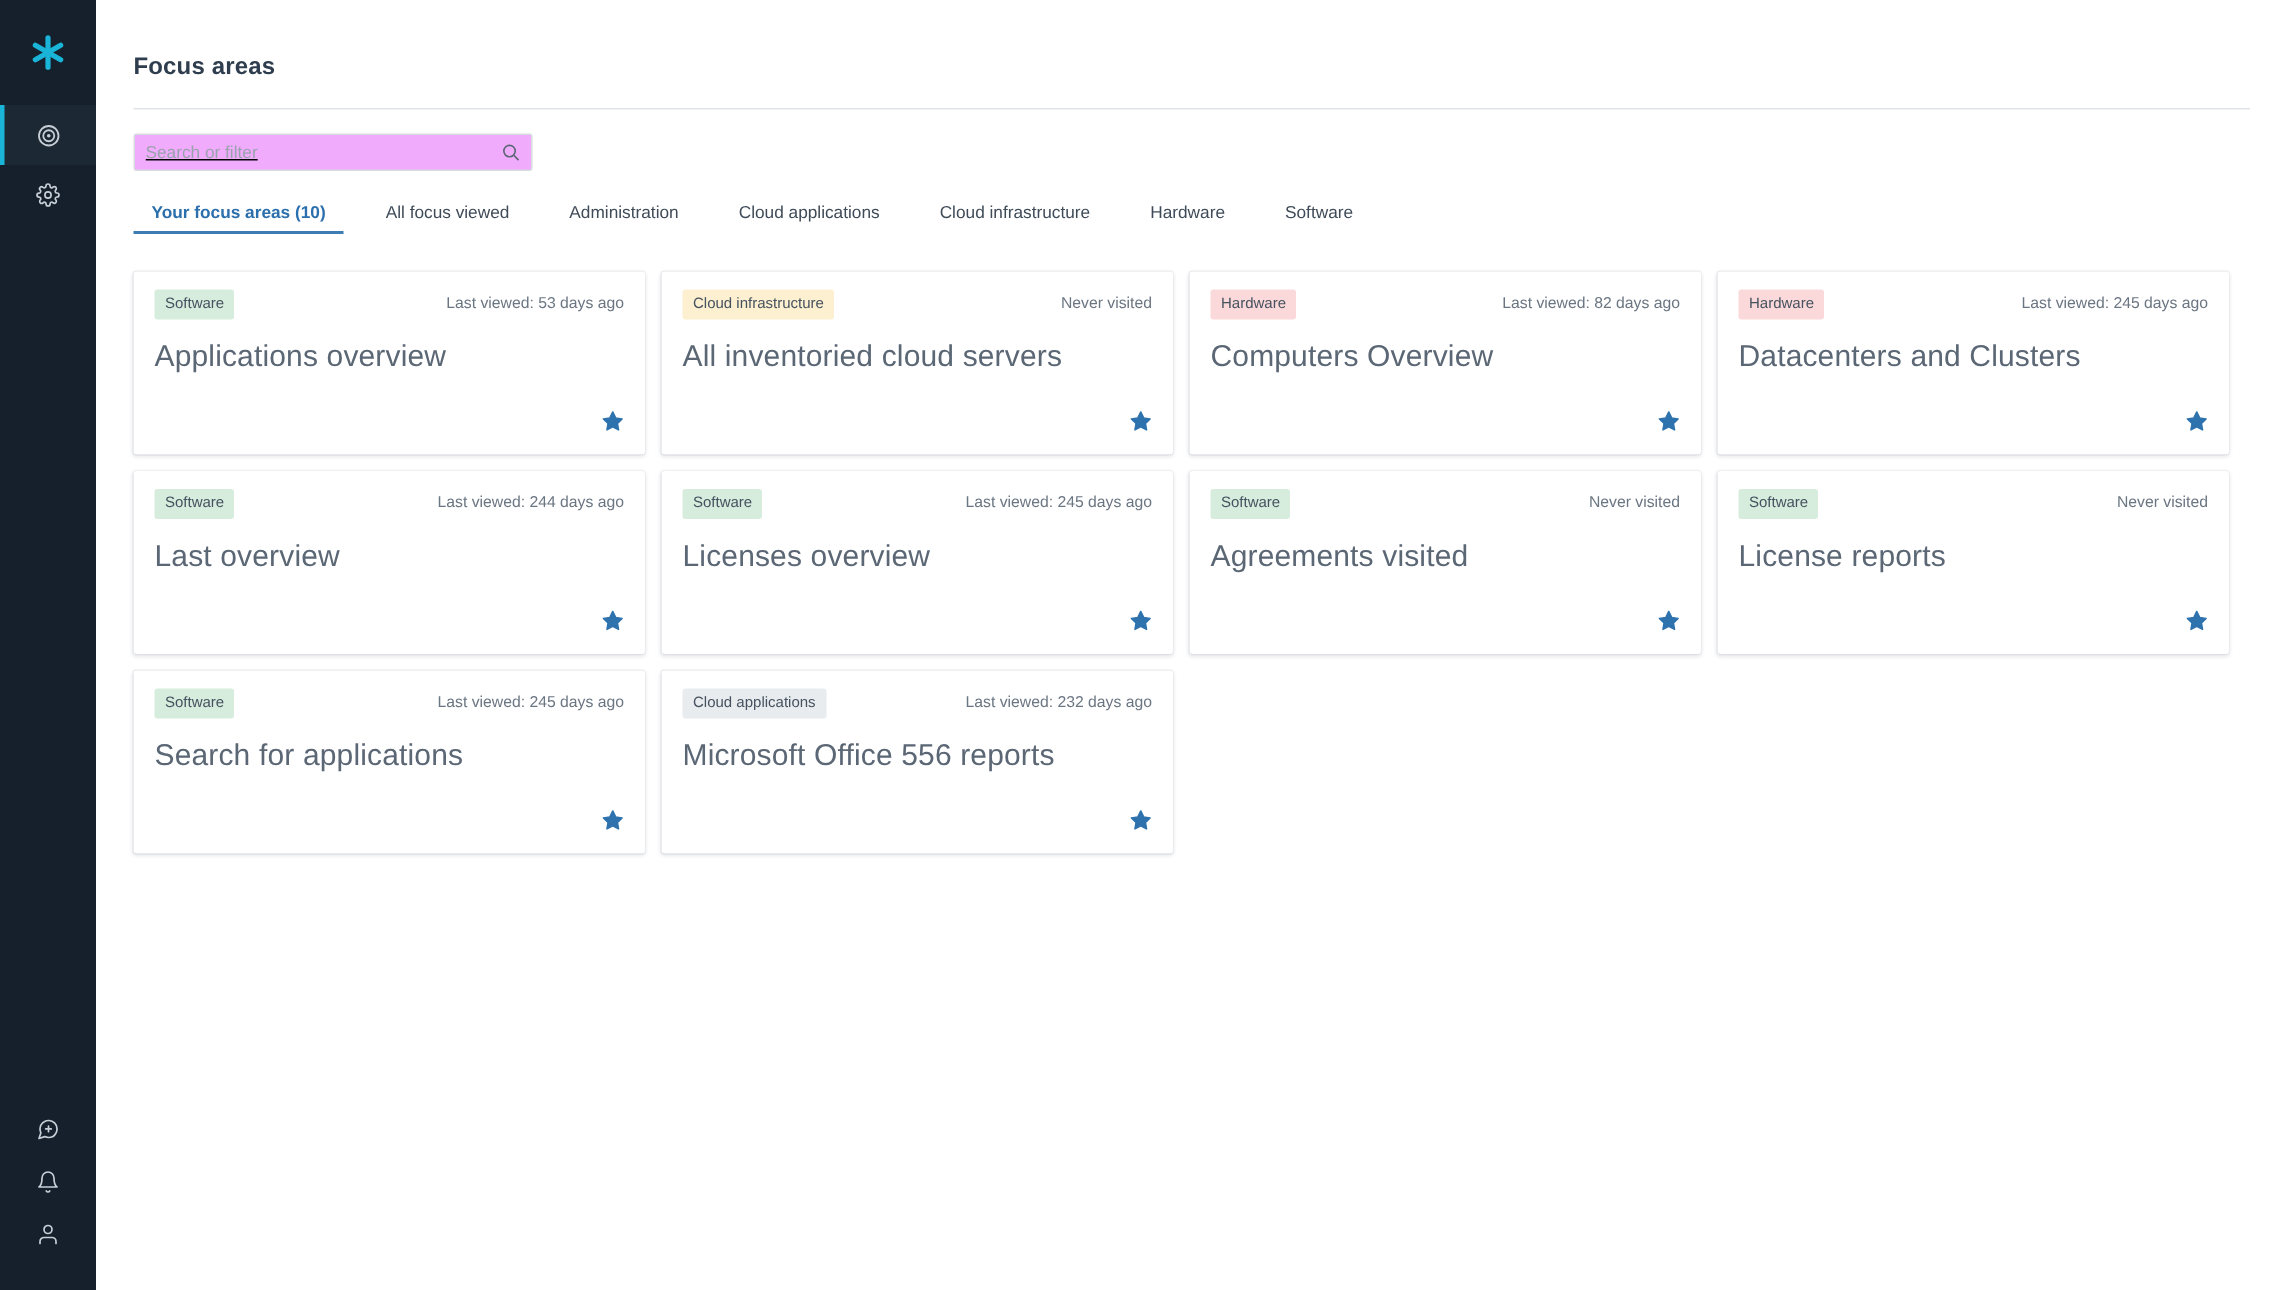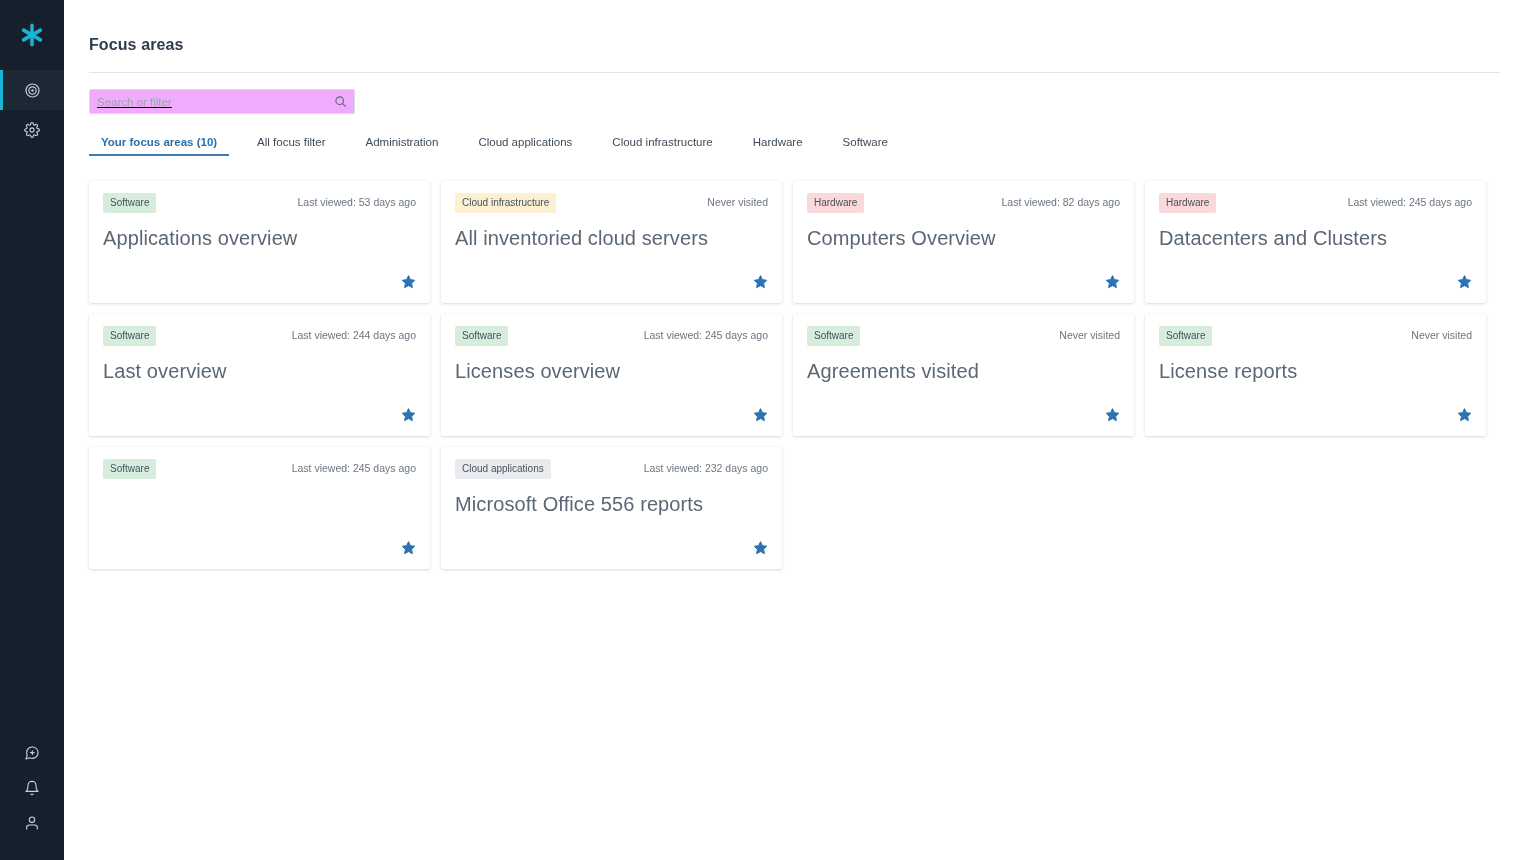--- a/index.html
+++ b/index.html
@@ -276,21 +276,21 @@
       <span class="search-icon">
         <svg width="13" height="13" viewBox="0 0 24 24" fill="none" stroke="#5b6775" stroke-width="2" stroke-linecap="round">
           <circle cx="10.5" cy="10.5" r="7"></circle>
           <line x1="16" y1="16" x2="21" y2="21"></line>
         </svg>
       </span>
     </div>
 
     <div class="tabs" id="tab-bar">
         <div class="tab active">Your focus areas (10)</div>
-        <div class="tab">All focus filter</div>
+        <div class="tab">All focus viewed</div>
         <div class="tab">Administration</div>
         <div class="tab">Cloud applications</div>
         <div class="tab">Cloud infrastructure</div>
         <div class="tab">Hardware</div>
         <div class="tab">Software</div>
       </div>
 
     <div class="grid" id="card-grid">
         <div class="card">
           <div class="card-top">
@@ -370,20 +370,21 @@
           <div class="card-title">License reports</div>
           <span class="star"><svg width="15" height="15" viewBox="0 0 24 24" fill="#2e72ae" stroke="#2e72ae" stroke-width="1.6" stroke-linejoin="round">
               <polygon points="12,2.6 15.1,9 22,10 17,14.9 18.2,21.8 12,18.5 5.8,21.8 7,14.9 2,10 8.9,9"></polygon>
             </svg></span>
         </div>
         <div class="card">
           <div class="card-top">
             <span class="badge software">Software</span>
             <span class="visited">Last viewed: 245 days ago</span>
           </div>
+          <div class="card-title">Search for applications</div>
           <span class="star"><svg width="15" height="15" viewBox="0 0 24 24" fill="#2e72ae" stroke="#2e72ae" stroke-width="1.6" stroke-linejoin="round">
               <polygon points="12,2.6 15.1,9 22,10 17,14.9 18.2,21.8 12,18.5 5.8,21.8 7,14.9 2,10 8.9,9"></polygon>
             </svg></span>
         </div>
         <div class="card">
           <div class="card-top">
             <span class="badge cloudapps">Cloud applications</span>
             <span class="visited">Last viewed: 232 days ago</span>
           </div>
           <div class="card-title">Microsoft Office 556 reports</div>

